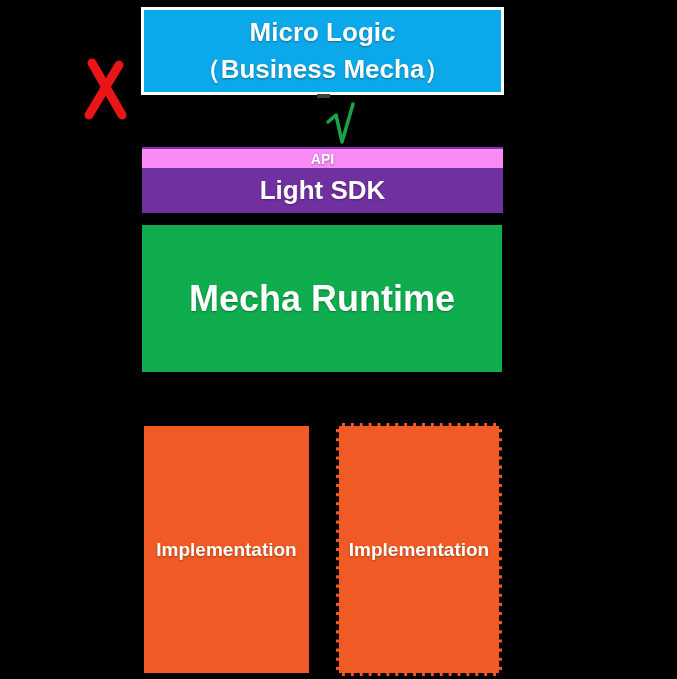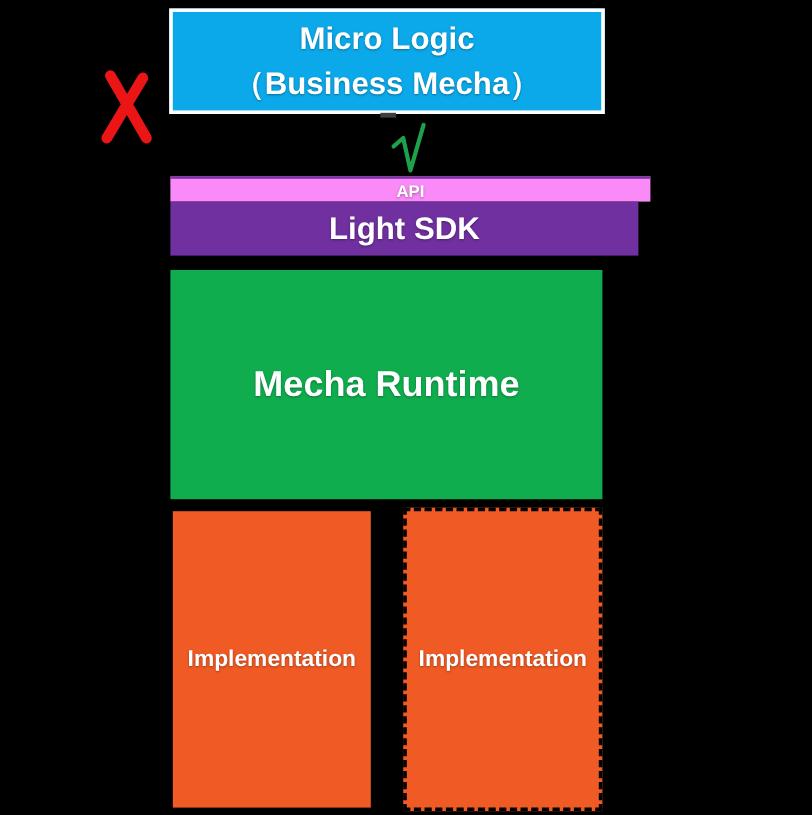--- a/index.html
+++ b/index.html
@@ -42,36 +42,36 @@
   .micro-logic{
     left:141px; top:7px; width:363px; height:88px;
     background:var(--blue);
     border:3px solid #ffffff;
     flex-direction:column;
     font-size:26px;
     font-weight:600;
     line-height:37px;
   }
   .api-bar{
-    left:142px; top:147px; width:400px; height:21px;
+    left:142px; top:147px; width:361px; height:21px;
     background:var(--pink);
     border-top:2px solid var(--pink-border);
     font-size:14px;
     font-weight:700;
   }
   .light-sdk{
-    left:142px; top:168px; width:390px; height:45px;
+    left:142px; top:168px; width:361px; height:45px;
     background:var(--purple);
     font-size:26px;
     font-weight:600;
   }
   .mecha-runtime{
-    left:142px; top:225px; width:360px; height:191px;
+    left:142px; top:225px; width:360px; height:147px;
     background:var(--green);
-    font-size:30px;
+    font-size:36px;
     font-weight:600;
     align-items:center;
   }
   .impl-left{
     left:144px; top:426px; width:165px; height:247px;
     background:var(--orange);
     font-size:19px;
     font-weight:700;
   }
   .impl-right{

